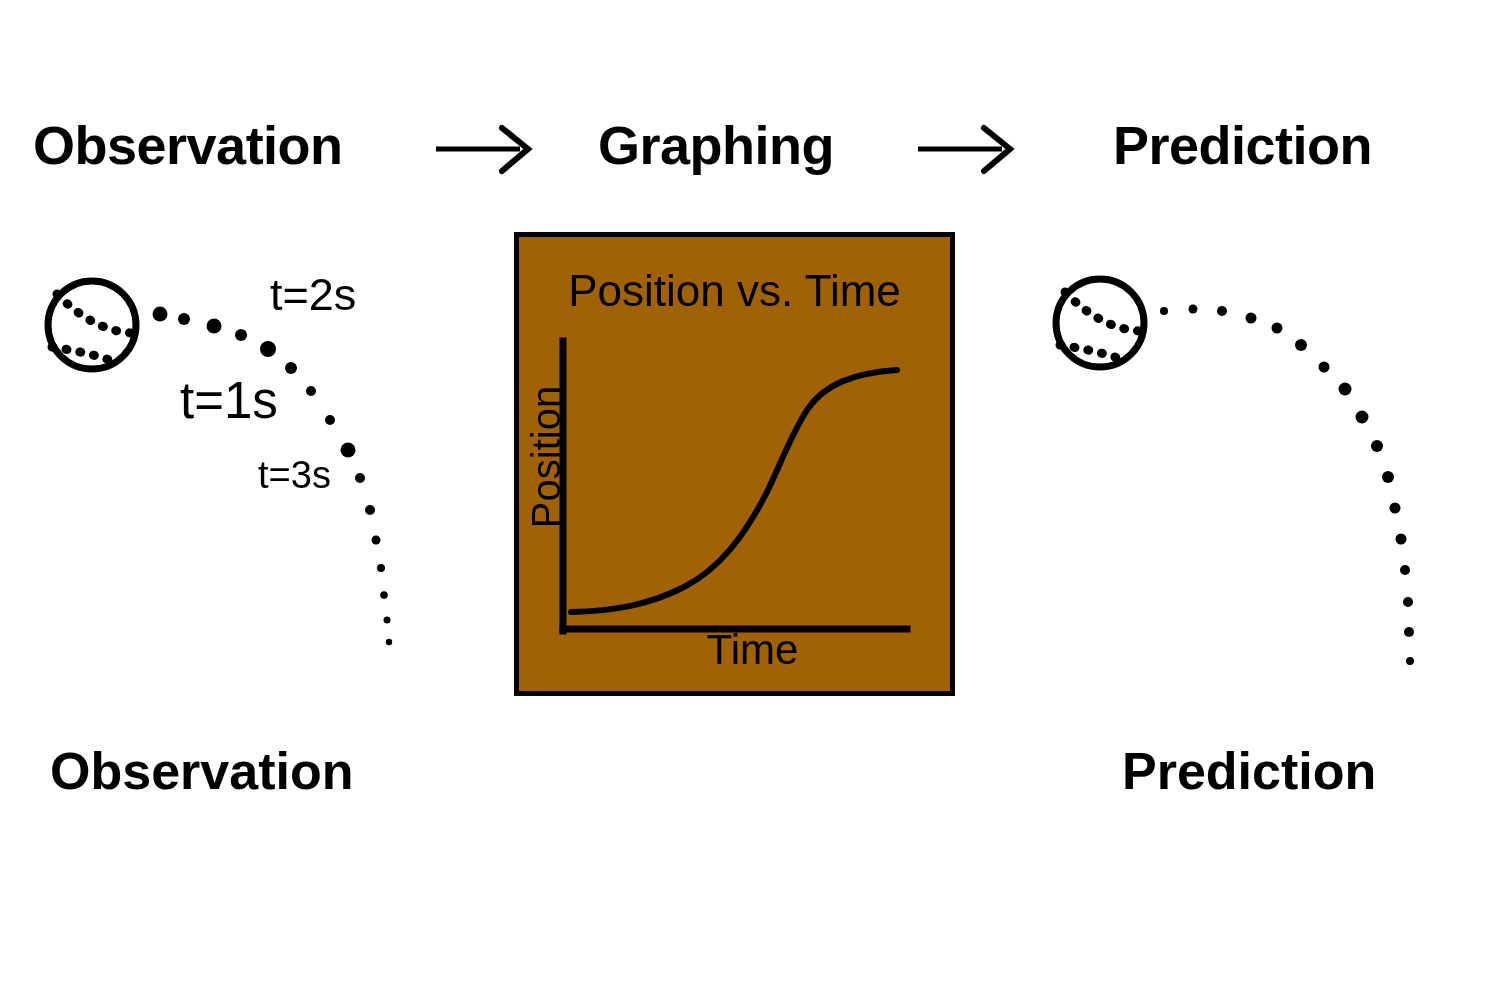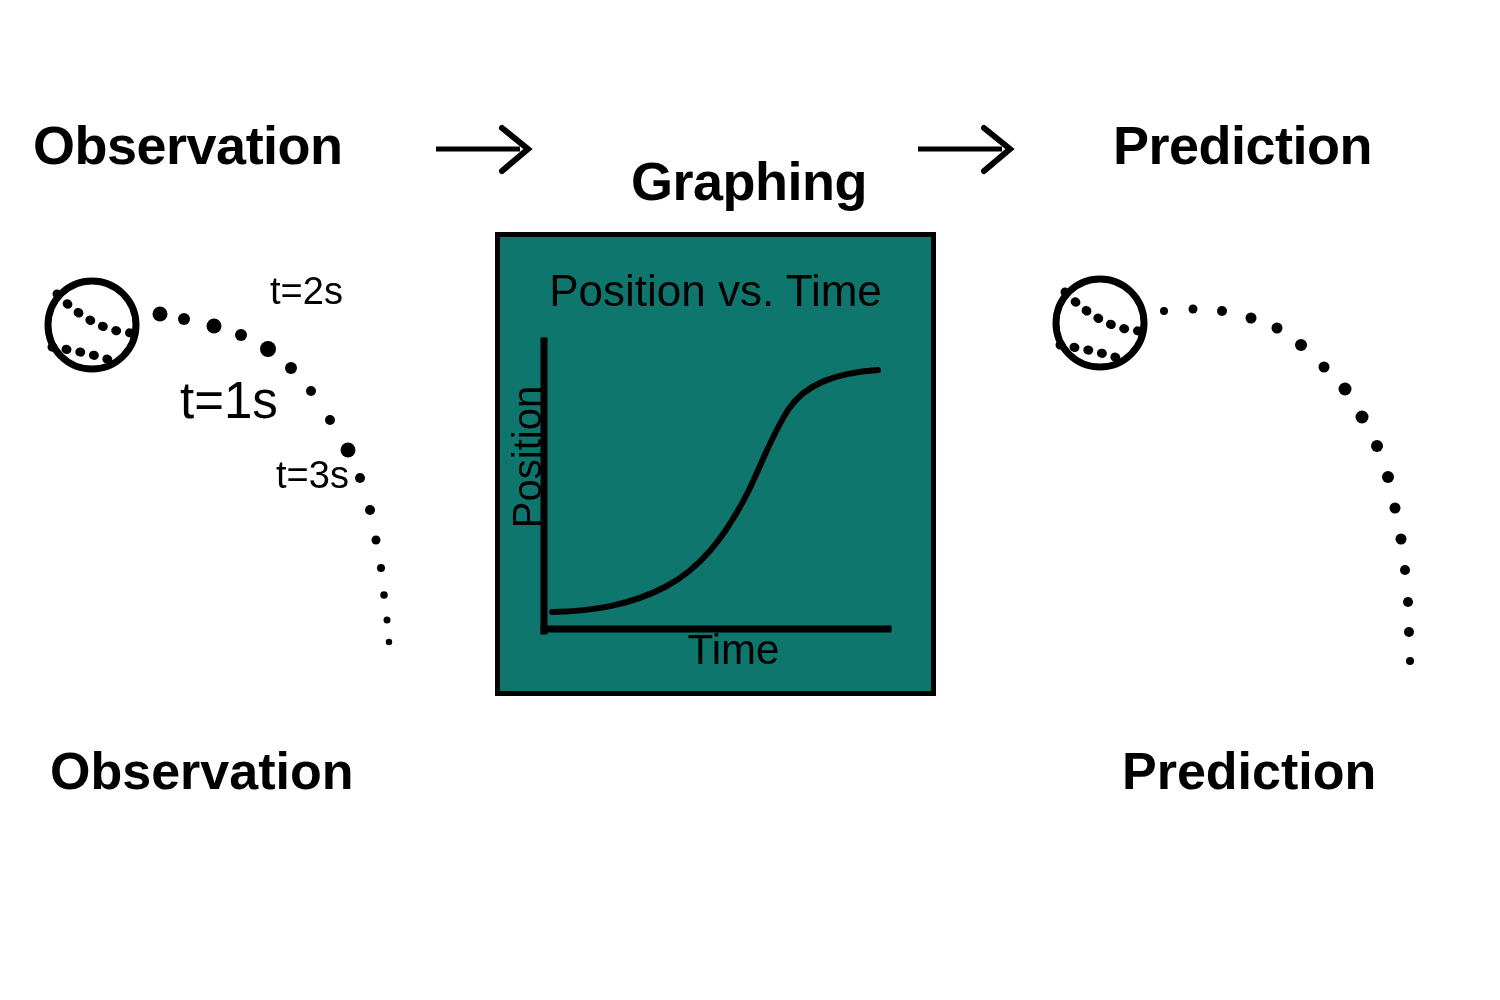--- a/index.html
+++ b/index.html
@@ -25,21 +25,21 @@
   .hdr {
     position: absolute;
     font-weight: bold;
     font-size: 54px;
     line-height: 1;
     letter-spacing: -0.5px;
     white-space: nowrap;
     color: #000;
   }
   #hdr-observation { left: 33px;  top: 118px; }
-  #hdr-graphing    { left: 631px; top: 118px; margin-top: 36px; }
+  #hdr-graphing    { left: 598px; top: 118px; }
   #hdr-prediction  { left: 1113px;top: 118px; }
 
   .arrow-svg { position: absolute; }
   #arrow-1 { left: 430px; top: 122px; }
   #arrow-2 { left: 912px; top: 122px; }
 
   
   .caption {
     position: absolute;
     font-weight: bold;
@@ -58,27 +58,27 @@
     top: 913px;
     font-size: 35px;
     line-height: 1;
     color: #1a1a1a;
     white-space: nowrap;
   }
 
   
   #graph-panel {
     position: absolute;
-    left: 495px;
+    left: 514px;
     top: 232px;
     width: 441px;
     height: 464px;
     border: 5px solid #000;
     box-sizing: border-box;
-    background: #0f766e;
+    background: #a16207;
   }
   #graph-title {
     position: absolute;
     left: 0;
     right: 0;
     top: 32px;
     text-align: center;
     font-size: 44px;
     line-height: 1;
     color: #000;
@@ -158,25 +158,25 @@
       <circle cx="360" cy="228" r="5"></circle>
       <circle cx="370" cy="260" r="5"></circle>
       <circle cx="376" cy="290" r="4.5"></circle>
       <circle cx="381" cy="318" r="4"></circle>
       <circle cx="384" cy="345" r="3.8"></circle>
       <circle cx="387" cy="370" r="3.5"></circle>
       <circle cx="389" cy="392" r="3.2"></circle>
     </g>
   </svg>
 
-  <div class="abs" style="left:270px; top:272px; font-size:38px; line-height:1; white-space:nowrap;">t=2s</div>
+  <div class="abs" style="left:270px; top:272px; font-size:45px; line-height:1; white-space:nowrap;">t=2s</div>
 
   <div class="abs" style="left:180px; top:375px; font-size:51px; line-height:1; white-space:nowrap;">t=1s</div>
 
-  <div class="abs" style="left:276px; top:456px; font-size:38px; line-height:1; white-space:nowrap;">t=3s</div>
+  <div class="abs" style="left:258px; top:456px; font-size:38px; line-height:1; white-space:nowrap;">t=3s</div>
 
   <div id="graph-panel">
 
     <div id="graph-title">Position vs. Time</div>
 
     <div id="ylabel">Position</div>
 
     <div id="xlabel">Time</div>
 
     <svg id="plot-svg" width="431" height="454" viewBox="0 0 431 454">

